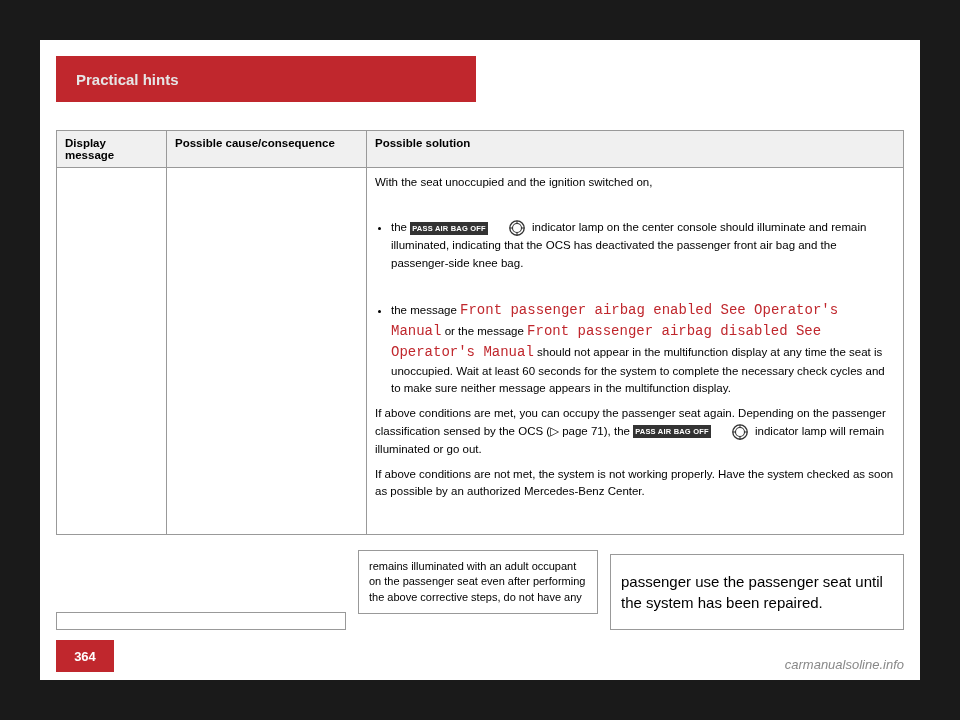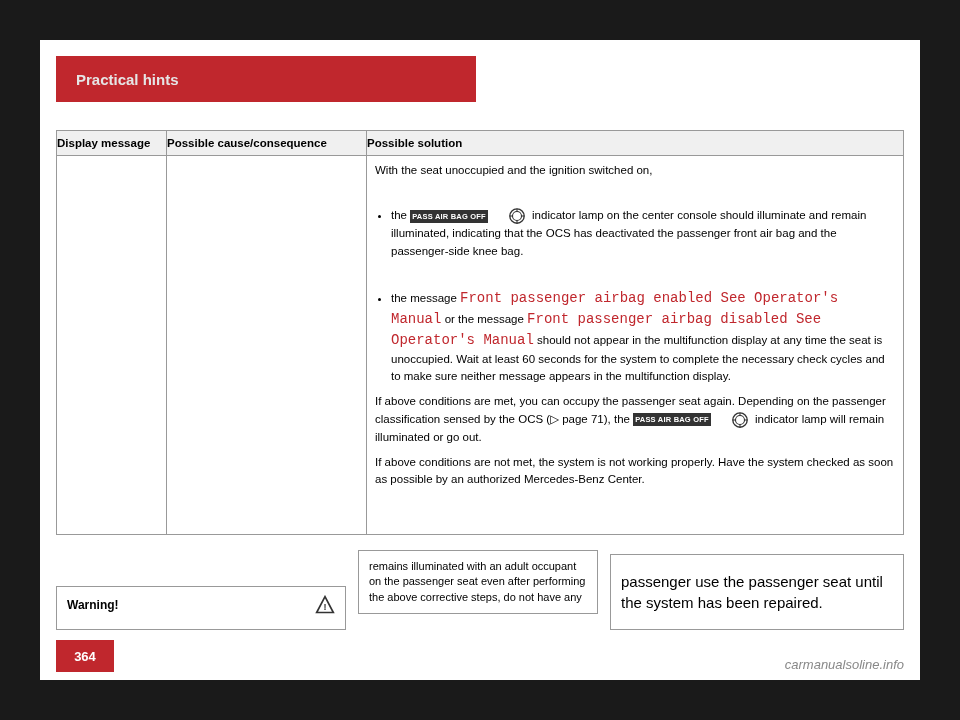--- a/index.html
+++ b/index.html
@@ -45,21 +45,21 @@
     }
     .main-table {
       width: 100%;
       height: 100%;
       border-collapse: collapse;
       border: 1px solid #999;
     }
     .main-table th {
       background: #f0f0f0;
       border: 1px solid #999;
-      padding: 6px 0;
+      padding: 6px 8px;
       text-align: left;
       font-weight: bold;
       font-size: 11.5px;
       vertical-align: top;
     }
     .main-table td {
       border: 1px solid #999;
       padding: 6px 8px;
       vertical-align: top;
       font-size: 11.5px;
@@ -243,27 +243,20 @@
             <span>indicator lamp will remain illuminated or go out.</span>
           </p>
           <p>If above conditions are not met, the system is not working properly. Have the system checked as soon as possible by an authorized Mercedes-Benz Center.</p>
         </td>
       </tr>
     </tbody>
   </table>
 </div>
 
 <div class="warning-box">
-  <div class="warning-title">
-    <span>Warning!</span>
-    <svg class="warning-triangle" viewBox="0 0 24 24">
-      <polygon points="12,2 22,21 2,21" fill="none" stroke="#333" stroke-width="2"></polygon>
-      <text x="12" y="18" text-anchor="middle" font-size="11" font-weight="bold" fill="#333">!</text>
-    </svg>
-  </div>
 </div>
 
 <div class="warning-continues">
   <span>remains illuminated with an adult occupant on the passenger seat even after performing the above corrective steps, do not have any</span>
 </div>
 
 <div class="warning-end">
   <span>passenger use the passenger seat until the system has been repaired.</span>
 </div>
 

